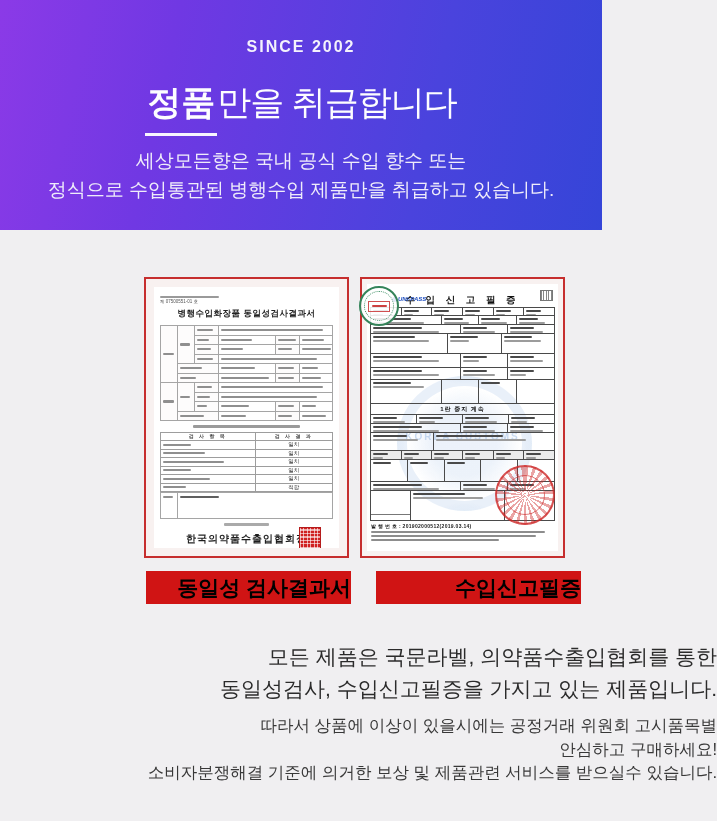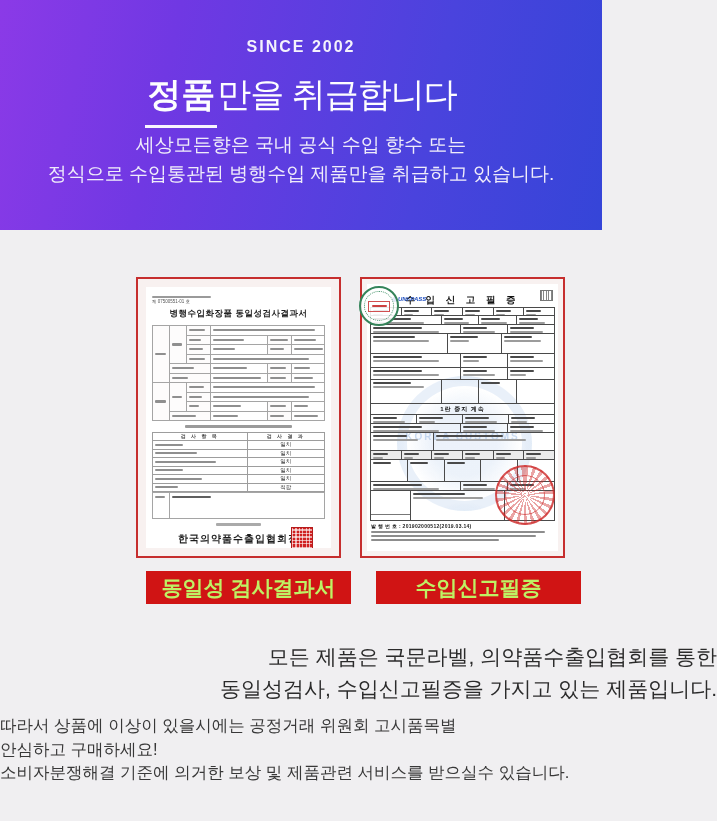--- a/index.html
+++ b/index.html
@@ -5,29 +5,29 @@
   *{box-sizing:border-box;margin:0;padding:0}
   html,body{background:#f0eff1}
   body{font-family:"Liberation Sans","DejaVu Sans",sans-serif}
   .page{position:relative;width:717px;height:821px;margin:0 auto;background:#f0eff1;overflow:hidden}
 
   
   .hero{position:absolute;left:0;top:0;width:602px;height:230px;
         background:linear-gradient(102deg,#8b3ae7 0%,#7038e3 28%,#4a43dd 70%,#3545d8 100%);
         text-align:center;color:#fff}
   .since{margin-top:38px;font-size:16px;font-weight:bold;letter-spacing:2px;color:#f4f2fc}
-  .htitle{margin-top:16px;font-size:34px;font-weight:300;letter-spacing:-1px;color:#fdfdff}
+  .htitle{margin-top:24px;font-size:34px;font-weight:300;letter-spacing:-1px;color:#fdfdff}
   .htitle .tb{display:inline-block;font-weight:800;letter-spacing:0;
               border-bottom:3px solid rgba(255,255,255,.95);padding:0 2px 7px}
-  .hsub{margin-top:2px;font-size:19px;line-height:29px;font-weight:300;color:#efecfa}
+  .hsub{margin-top:10px;font-size:19px;line-height:29px;font-weight:300;color:#efecfa}
 
   
   .card{position:absolute;top:277px;width:205px;height:281px;background:#f8f1f0;
         border:2px solid #c62e2e}
-  .card-l{left:136px}
+  .card-l{left:144px}
   .card-r{left:360px}
   .paper{position:absolute;background:#fff;overflow:hidden;color:#333}
   .paper-l{inset:8px 8px;padding:6px 6px 4px;font-size:5px}
   .paper-r{inset:5px 5px;padding:3px 3px;font-size:5px}
 
   
   .fline{height:2.5px;background:#9a9a9a;border-radius:1px;margin:2.5px 0}
   .fzc::after{content:"";display:block;height:2.4px;background:#8f8f8f;border-radius:1px;margin:2.5px 2px}
   .dk::after{background:#5f5f5f}
   .w25::after{width:25%}.w30::after{width:30%}.w40::after{width:40%}.w45::after{width:45%}
@@ -91,29 +91,29 @@
   .gstamp .rbar{width:15px;height:2.5px;background:#cc4040;border-radius:1px}
   .rseal{position:absolute;right:3px;bottom:26px;width:60px;height:60px;border-radius:50%;z-index:4;
          border:2.5px solid rgba(205,40,40,.8);
          background:repeating-conic-gradient(rgba(205,40,40,.42) 0deg 7deg,transparent 7deg 16deg)}
   .rseal::before{content:"";position:absolute;inset:8px;border-radius:50%;border:1.5px solid rgba(205,40,40,.6)}
   .rfoot{padding:2px 1px}
   .issue{font-size:5px;font-weight:bold;color:#222;letter-spacing:.3px}
   .rfoot .fline{height:2px;margin:2px 0;background:#8d8d8d}
 
   
-  .badge{position:absolute;top:571px;width:205px;height:33px;background:#d01414;color:#bef264;
-         font-size:21px;font-weight:bold;text-align:center;line-height:33px;letter-spacing:0}
+  .badge{position:absolute;top:571px;width:205px;height:33px;background:#d01414;color:#000000;
+         font-size:21px;font-weight:bold;text-align:right;line-height:33px;letter-spacing:0}
   .badge-l{left:146px}
   .badge-r{left:376px}
 
   
   .p1{position:absolute;left:0;top:641px;width:717px;text-align:right;
       font-size:21px;line-height:32px;color:#2b2b2b}
-  .p2{position:absolute;left:0;top:714px;width:717px;text-align:left;
+  .p2{position:absolute;left:0;top:714px;width:717px;text-align:right;
       font-size:16.5px;line-height:23.5px;color:#383838}
 </style>
 </head>
 <body>
 
 <div class="page">
 
   <section class="hero">
     <div class="since">SINCE 2002</div>
     <h1 class="htitle"><span class="tb">정품</span><span>만을 취급합니다</span></h1>

